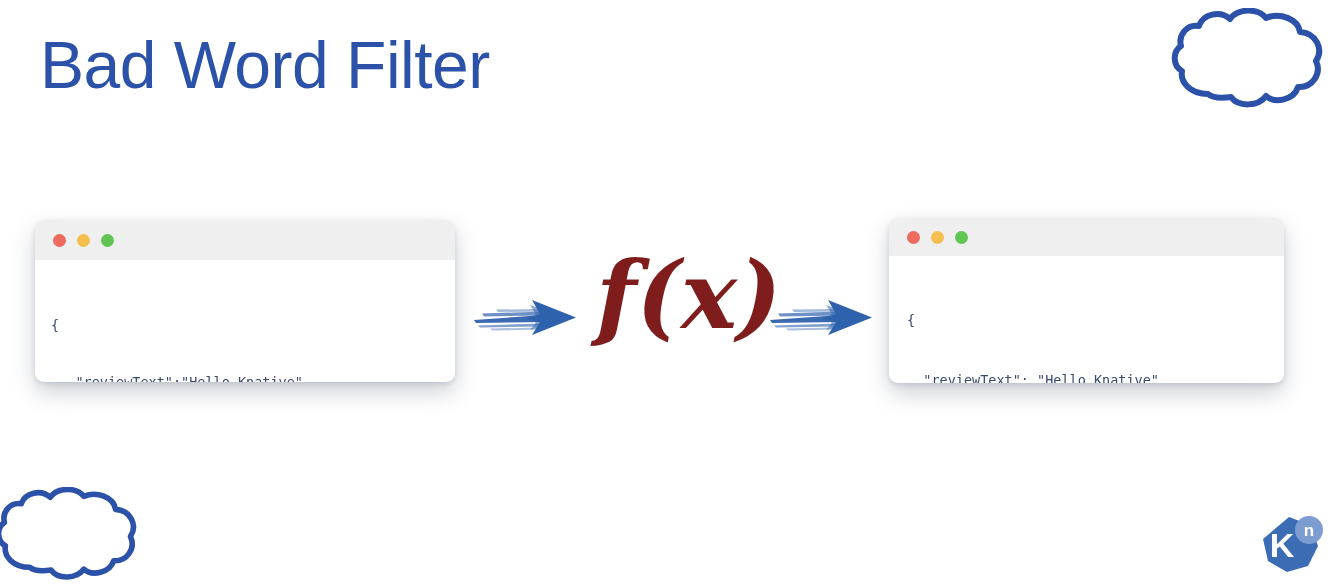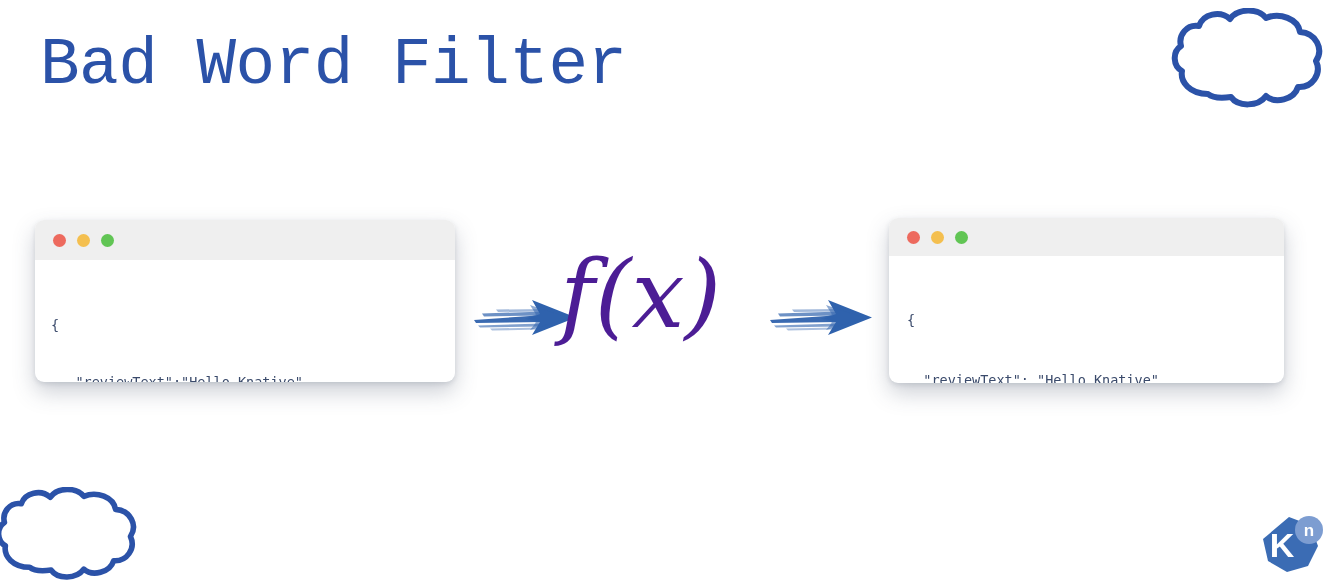--- a/index.html
+++ b/index.html
@@ -14,21 +14,21 @@
     overflow: hidden;
     font-family: "Liberation Sans", sans-serif;
     -webkit-font-smoothing: antialiased;
   }
 
   
   .slide-title {
     position: absolute;
     left: 40px;
     top: 28px;
-    font-family: Liberation Mono, monospace;
+    font-family: Liberation Sans, sans-serif;
     font-size: 66px;
     font-weight: 400;
     letter-spacing: -0.5px;
     color: #2b52a8;
     line-height: 1.15;
     white-space: nowrap;
   }
 
   
   .cloud {
@@ -89,27 +89,27 @@
   .window-right .code-body {
     padding: 14px 0 0 18px;
     font-size: 13.5px;
     line-height: 20px;
   }
   .code-line { display: block; white-space: pre; }
 
   
   .fx {
     position: absolute;
-    left: 560px;
+    left: 596px;
     top: 248px;
     font-family: "DejaVu Serif", "Liberation Serif", serif;
     font-style: italic;
     font-size: 94px;
-    font-weight: 400;
-    color: #4c1d95;
+    font-weight: 700;
+    color: #7f1d1d;
     line-height: 1;
     white-space: nowrap;
   }
 
   
   .arrow {
     position: absolute;
   }
   .arrow-left  { left: 472px; top: 296px; }
   .arrow-right { left: 768px; top: 296px; }

